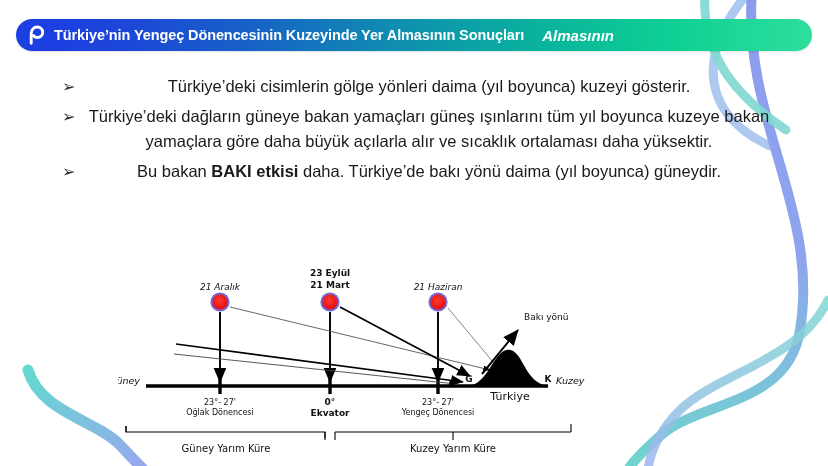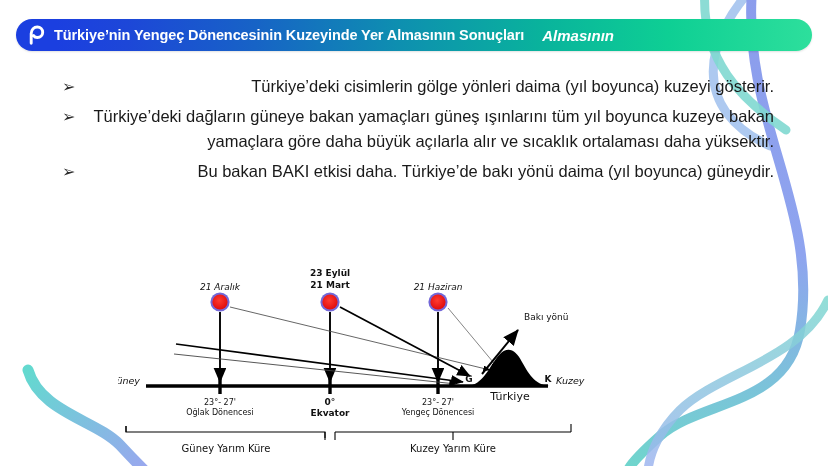--- a/index.html
+++ b/index.html
@@ -36,23 +36,23 @@
 
   
   .bullets{position:absolute;left:62px;top:74px;width:712px;}
   .bullet{display:flex;align-items:flex-start;margin-bottom:5px;}
   .bullet-mark{
     flex:0 0 auto;width:22px;color:#2b2b2b;font-size:16px;line-height:25px;
     text-align:left;
   }
   .bullet-body{
     flex:1 1 auto;color:#1a1a1a;font-size:16.5px;line-height:25px;
-    text-align:right;
-  }
-  .bullet-body b{font-weight:normal;}
+    text-align:center;
+  }
+  .bullet-body b{font-weight:bold;}
 
   
   #diagram{position:absolute;left:118px;top:258px;width:560px;height:200px;}
   .dg-label{font-family:"DejaVu Sans",sans-serif;}
 </style>
 </head>
 <body>
 
 <div id="slide">
 

